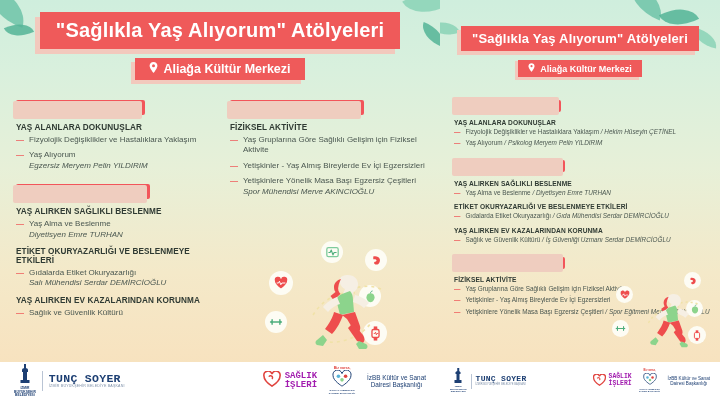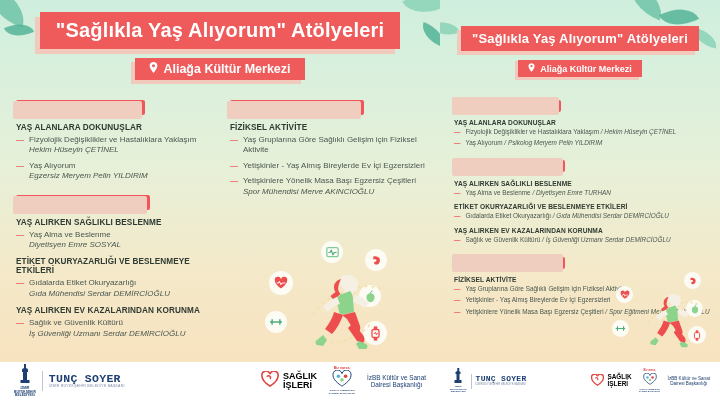--- a/index.html
+++ b/index.html
@@ -81,21 +81,21 @@
   .foot-left{display:flex;align-items:center;gap:6px;}
   .tower{width:9px;height:22px;position:relative;}
   .tower i{position:absolute;background:#1d3f73;left:50%;transform:translateX(-50%);}
   .vline{width:1px;height:20px;background:#b9c4d4;}
   .mayor{line-height:1.05;}
   .mayor .big{color:#1d3f73;font-weight:bold;letter-spacing:.3px;font-family:Liberation Mono, monospace;}
   .mayor .sub{color:#7d8fa8;}
   .muni{color:#1d3f73;font-weight:bold;text-align:center;line-height:1.05;}
   .foot-right{display:flex;align-items:center;gap:8px;margin-left:auto;}
   .saglik{display:flex;align-items:center;gap:4px;}
-  .saglik .txt{color:#000000;font-weight:bold;line-height:1.02;}
+  .saglik .txt{color:#a21caf;font-weight:bold;line-height:1.02;font-family:Liberation Mono, monospace;}
   .heartlogo{position:relative;}
   .kultur{color:#1d3f73;text-align:center;line-height:1.15;}
   .sosyal{text-align:center;line-height:1;}
   .sosyal .top{color:#e0443f;font-weight:bold;}
   .sosyal .bot{color:#1d3f73;font-weight:bold;}
 </style>
 </head>
 <body>
 
 <div class="stage">
@@ -139,21 +139,21 @@
                 <span class="sep" style="width:10px"></span>
                 <span style="display:inline-flex">
                   <svg width="9" height="9" viewBox="0 0 14 14">
                     <circle cx="7" cy="7" r="5.8" fill="none" stroke="#fff" stroke-width="1.3"></circle>
                     <path d="M7 3.6V7l2.4 1.6" stroke="#fff" stroke-width="1.3" fill="none" stroke-linecap="round"></path>
                   </svg>
                 </span>
                 <span>13.30</span>
               </div></div><div class="sess-title">YAŞ ALANLARA DOKUNUŞLAR</div><div class="item">
               <span class="dash">—</span>
-              <span class="item-body"><span>Fizyolojik Değişiklikler ve Hastalıklara Yaklaşım</span><span class="who">Hekim Hüseyin ÇETİNEL</span></span>
+              <span class="item-body"><span>Fizyolojik Değişiklikler ve Hastalıklara Yaklaşım</span></span>
             </div><div class="item">
               <span class="dash">—</span>
               <span class="item-body"><span>Yaş Alıyorum</span><span class="who">Egzersiz Meryem Pelin YILDIRIM</span></span>
             </div></div>
           <div class="block"><div style="position: relative; display: inline-block; margin-top: 6px;"><div class="badge-shadow" style="left: -3px; top: 3px; width: 100%; height: 100%; border-radius: 2px;"></div><div class="datebadge">
                 <span style="display:inline-flex">
                   <svg width="9" height="9" viewBox="0 0 14 14">
                     <rect x="1" y="2.5" width="12" height="10.5" rx="1.3" fill="none" stroke="#fff" stroke-width="1.4"></rect>
                     <path d="M1 6h12" stroke="#fff" stroke-width="1.4"></path>
                     <path d="M4 1v2.6M10 1v2.6" stroke="#fff" stroke-width="1.4" stroke-linecap="round"></path>
@@ -163,27 +163,27 @@
                 <span class="sep" style="width:10px"></span>
                 <span style="display:inline-flex">
                   <svg width="9" height="9" viewBox="0 0 14 14">
                     <circle cx="7" cy="7" r="5.8" fill="none" stroke="#fff" stroke-width="1.3"></circle>
                     <path d="M7 3.6V7l2.4 1.6" stroke="#fff" stroke-width="1.3" fill="none" stroke-linecap="round"></path>
                   </svg>
                 </span>
                 <span>13.30</span>
               </div></div><div class="sess-title">YAŞ ALIRKEN SAĞLIKLI BESLENME</div><div class="item">
               <span class="dash">—</span>
-              <span class="item-body"><span>Yaş Alma ve Beslenme</span><span class="who">Diyetisyen Emre SOSYAL</span></span>
+              <span class="item-body"><span>Yaş Alma ve Beslenme</span><span class="who">Diyetisyen Emre TURHAN</span></span>
             </div><div class="sess-title">ETİKET OKURYAZARLIĞI VE BESLENMEYE ETKİLERİ</div><div class="item">
               <span class="dash">—</span>
-              <span class="item-body"><span>Gıdalarda Etiket Okuryazarlığı</span><span class="who">Gıda Mühendisi Serdar DEMİRCİOĞLU</span></span>
+              <span class="item-body"><span>Gıdalarda Etiket Okuryazarlığı</span><span class="who">Salı Mühendisi Serdar DEMİRCİOĞLU</span></span>
             </div><div class="sess-title">YAŞ ALIRKEN EV KAZALARINDAN KORUNMA</div><div class="item">
               <span class="dash">—</span>
-              <span class="item-body"><span>Sağlık ve Güvenlik Kültürü</span><span class="who">İş Güvenliği Uzmanı Serdar DEMİRCİOĞLU</span></span>
+              <span class="item-body"><span>Sağlık ve Güvenlik Kültürü</span></span>
             </div></div>
         </div>
       <div class="col-b" id="wideColB">
           <div class="block"><div style="position: relative; display: inline-block; margin-top: 6px;"><div class="badge-shadow" style="left: -3px; top: 3px; width: 100%; height: 100%; border-radius: 2px;"></div><div class="datebadge">
                 <span style="display:inline-flex">
                   <svg width="9" height="9" viewBox="0 0 14 14">
                     <rect x="1" y="2.5" width="12" height="10.5" rx="1.3" fill="none" stroke="#fff" stroke-width="1.4"></rect>
                     <path d="M1 6h12" stroke="#fff" stroke-width="1.4"></path>
                     <path d="M4 1v2.6M10 1v2.6" stroke="#fff" stroke-width="1.4" stroke-linecap="round"></path>
                   </svg>

